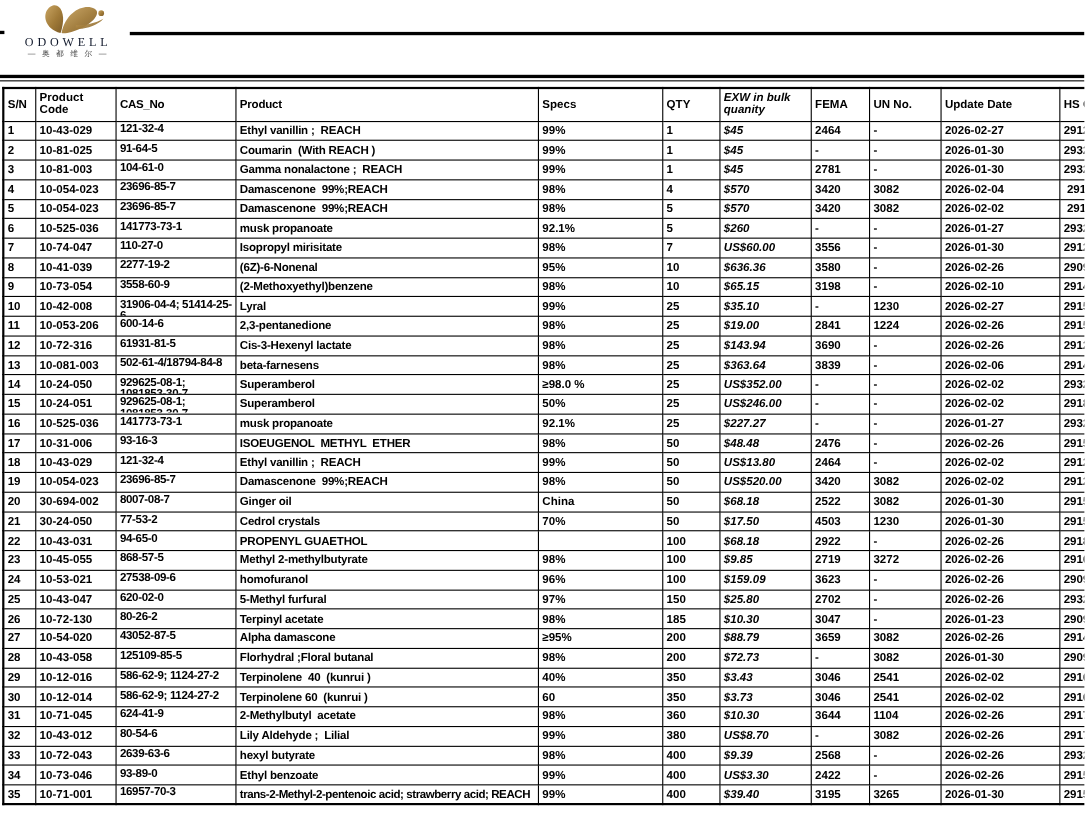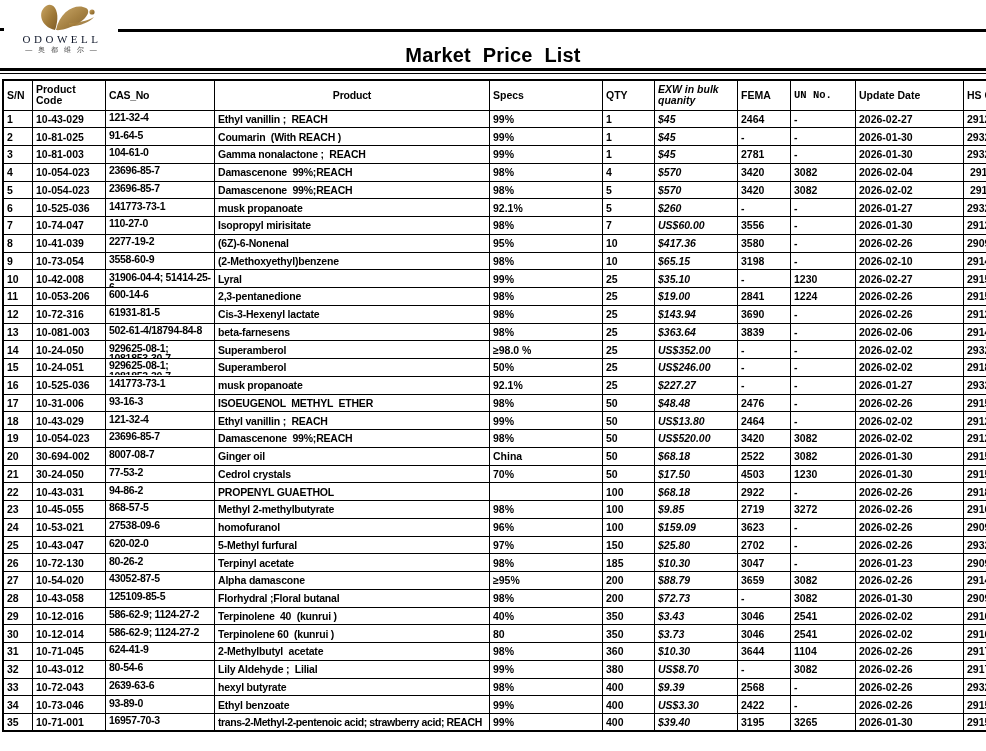--- a/index.html
+++ b/index.html
@@ -65,36 +65,35 @@
       <path d="M31,29 C35,9 52,2 61,7 C68,11 58,23 40,28 C36.5,29 33,29.4 31,29 Z" fill="url(#gold)" opacity="0.95"></path>
       <path d="M44,22 C52,22 62,20 69,16 C64,22 52,26 44,25 Z" fill="url(#gold)" opacity="0.9"></path>
       <circle cx="67" cy="11" r="2.6" fill="url(#gold)"></circle>
     </svg>
     <div class="logo-word">ODOWELL</div>
     <div class="logo-cn">— 奥 都 维 尔 —</div>
   </div>
 
   <div class="edge-dash"></div>
   <div class="topline"></div>
-  <div class="title">Market Price List</div>
   <div class="rule-thick"></div>
   <div class="rule-thin"></div>
 
   <table class="grid">
     <thead>
       <tr>
           <th class="col-sn" style="white-space: normal;">S/N</th>
           <th class="col-code" style="white-space: normal;">Product Code</th>
           <th class="col-cas" style="white-space: normal; margin-top: 12px;">CAS_No</th>
-          <th class="col-product" style="white-space: normal; text-align: center;">Product</th>
+          <th class="col-product" style="white-space: normal;">Product</th>
           <th class="col-specs" style="white-space: normal;">Specs</th>
           <th class="col-qty" style="white-space: normal;">QTY</th>
           <th class="col-exw" style="white-space: normal;">EXW in bulk quanity</th>
           <th class="col-fema" style="white-space: normal;">FEMA</th>
-          <th class="col-un" style="white-space: normal; font-family: Liberation Mono, monospace;">UN No.</th>
+          <th class="col-un" style="white-space: normal;">UN No.</th>
           <th class="col-date" style="white-space: normal;">Update Date</th>
           <th class="col-hs" style="white-space: normal;">HS CODE</th>
         </tr>
     </thead>
     <tbody>
         <tr>
           <td class="col-sn">1</td>
           <td class="col-code">10-43-029</td>
           <td class="col-cas"><div class="casbox">121-32-4</div></td>
           <td class="col-product">Ethyl vanillin ;  REACH</td>
@@ -184,21 +183,21 @@
           <td class="col-date">2026-01-30</td>
           <td class="col-hs">2912491000</td>
         </tr>
         <tr>
           <td class="col-sn">8</td>
           <td class="col-code">10-41-039</td>
           <td class="col-cas"><div class="casbox">2277-19-2</div></td>
           <td class="col-product">(6Z)-6-Nonenal</td>
           <td class="col-specs">95%</td>
           <td class="col-qty">10</td>
-          <td class="col-exw">$417.36</td>
+          <td class="col-exw">$636.36</td>
           <td class="col-fema">3580</td>
           <td class="col-un">-</td>
           <td class="col-date">2026-02-26</td>
           <td class="col-hs">2909500090</td>
         </tr>
         <tr>
           <td class="col-sn">9</td>
           <td class="col-code">10-73-054</td>
           <td class="col-cas"><div class="casbox">3558-60-9</div></td>
           <td class="col-product">(2-Methoxyethyl)benzene</td>
@@ -362,21 +361,21 @@
           <td class="col-qty">50</td>
           <td class="col-exw">$17.50</td>
           <td class="col-fema">4503</td>
           <td class="col-un">1230</td>
           <td class="col-date">2026-01-30</td>
           <td class="col-hs">2915390090159</td>
         </tr>
         <tr>
           <td class="col-sn">22</td>
           <td class="col-code">10-43-031</td>
-          <td class="col-cas"><div class="casbox">94-86-2</div></td>
+          <td class="col-cas"><div class="casbox">94-65-0</div></td>
           <td class="col-product">PROPENYL GUAETHOL</td>
           <td class="col-specs"></td>
           <td class="col-qty">100</td>
           <td class="col-exw">$68.18</td>
           <td class="col-fema">2922</td>
           <td class="col-un">-</td>
           <td class="col-date">2026-02-26</td>
           <td class="col-hs">2918230000</td>
         </tr>
         <tr>
@@ -468,21 +467,21 @@
           <td class="col-fema">3046</td>
           <td class="col-un">2541</td>
           <td class="col-date">2026-02-02</td>
           <td class="col-hs">2916310000105</td>
         </tr>
         <tr>
           <td class="col-sn">30</td>
           <td class="col-code">10-12-014</td>
           <td class="col-cas"><div class="casbox">586-62-9; 1124-27-2</div></td>
           <td class="col-product">Terpinolene 60  (kunrui )</td>
-          <td class="col-specs">80</td>
+          <td class="col-specs">60</td>
           <td class="col-qty">350</td>
           <td class="col-exw">$3.73</td>
           <td class="col-fema">3046</td>
           <td class="col-un">2541</td>
           <td class="col-date">2026-02-02</td>
           <td class="col-hs">2916310000105</td>
         </tr>
         <tr>
           <td class="col-sn">31</td>
           <td class="col-code">10-71-045</td>

